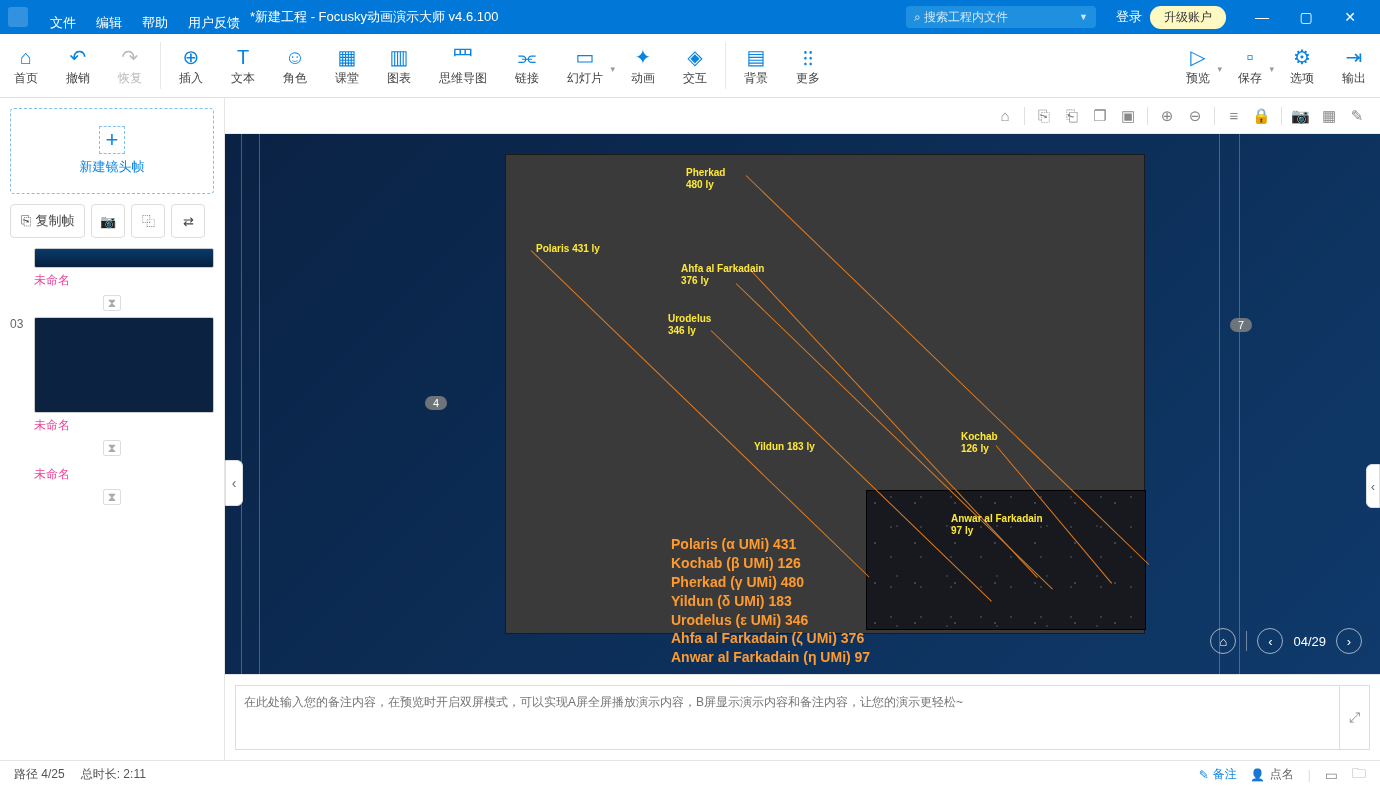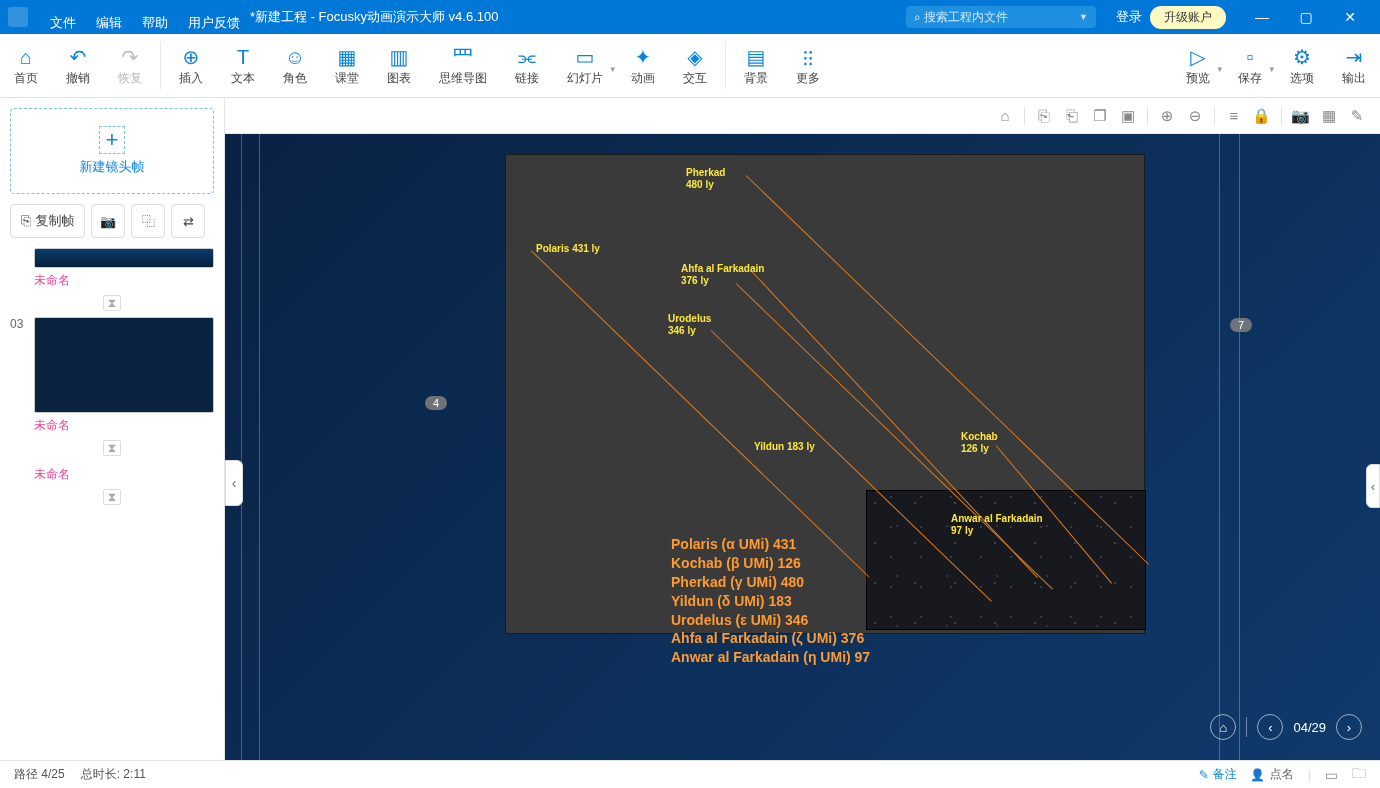--- a/index.html
+++ b/index.html
@@ -276,20 +276,24 @@
 
       <div class="nav-float">
         <div class="circ">⌂</div>
         <div style="width:1px;height:20px;background:rgba(255,255,255,.4)"></div>
         <div class="circ">‹</div>
         <div>04/29</div>
         <div class="circ">›</div>
       </div>
       <div class="expand-right">‹</div>
     </div>
+    <div class="notes">
+      <textarea placeholder="在此处输入您的备注内容，在预览时开启双屏模式，可以实现A屏全屏播放演示内容，B屏显示演示内容和备注内容，让您的演示更轻松~" style=""></textarea>
+      <div class="exp-btn">⤢</div>
+    </div>
   </div>
 </div>
 
 <div class="statusbar">
   <span>路径 4/25</span>
   <span style="margin-left:16px">总时长: 2:11</span>
   <div class="right">
     <span class="link">✎ <span>备注</span></span>
     <span class="link" style="color:#666">👤 <span>点名</span></span>
     <span style="color:#ddd">|</span>

